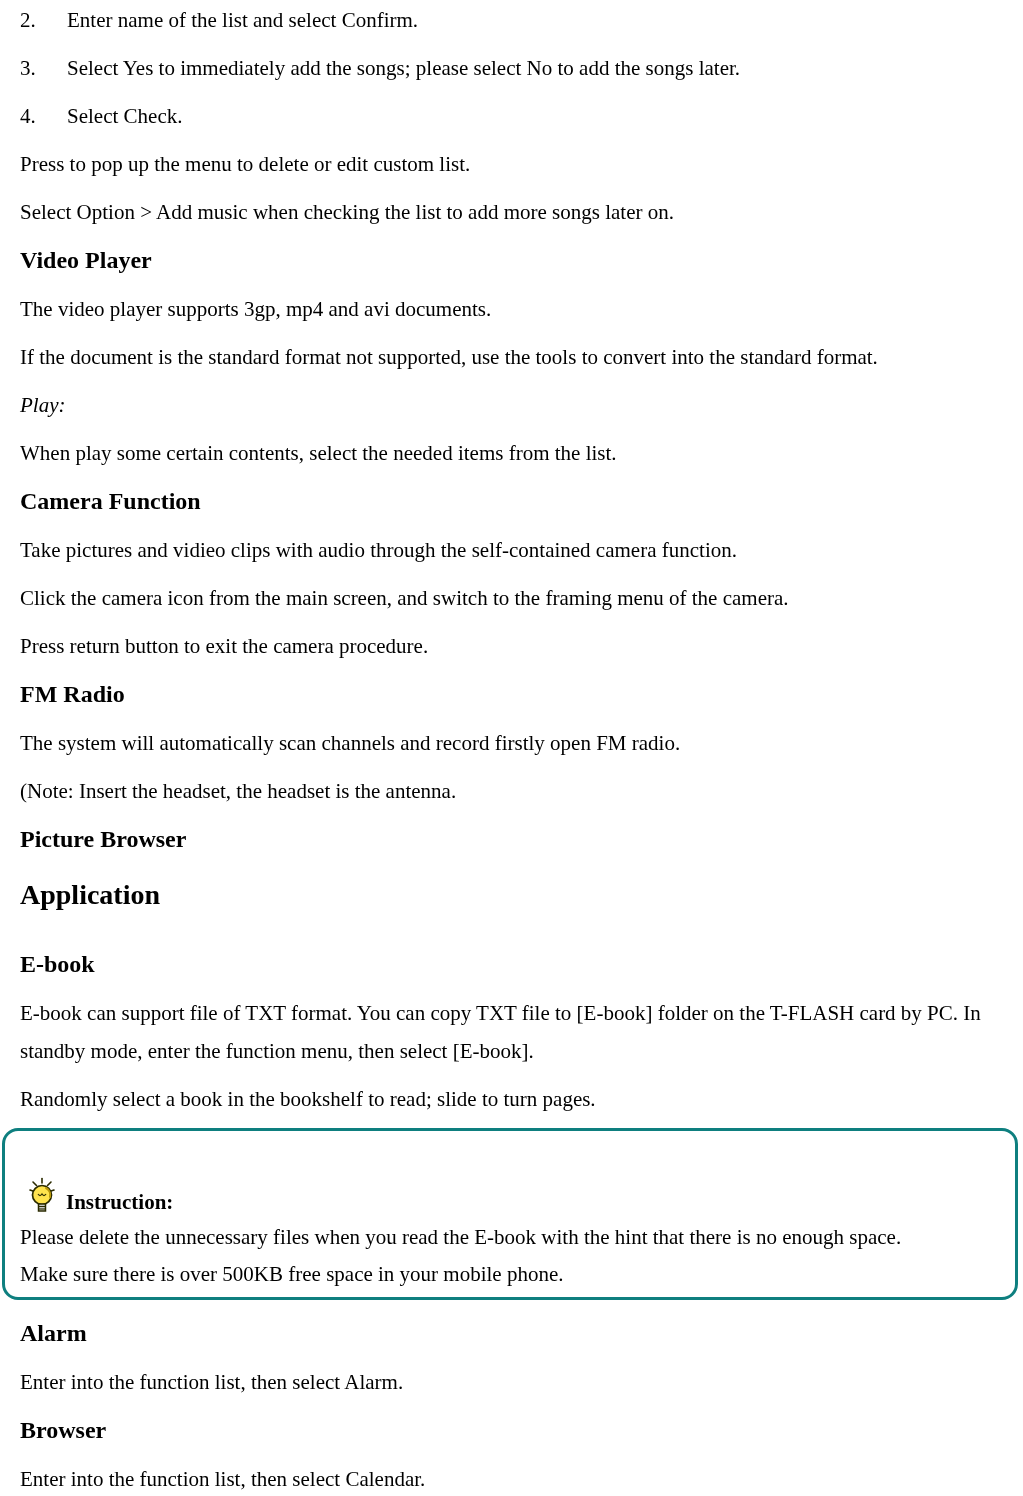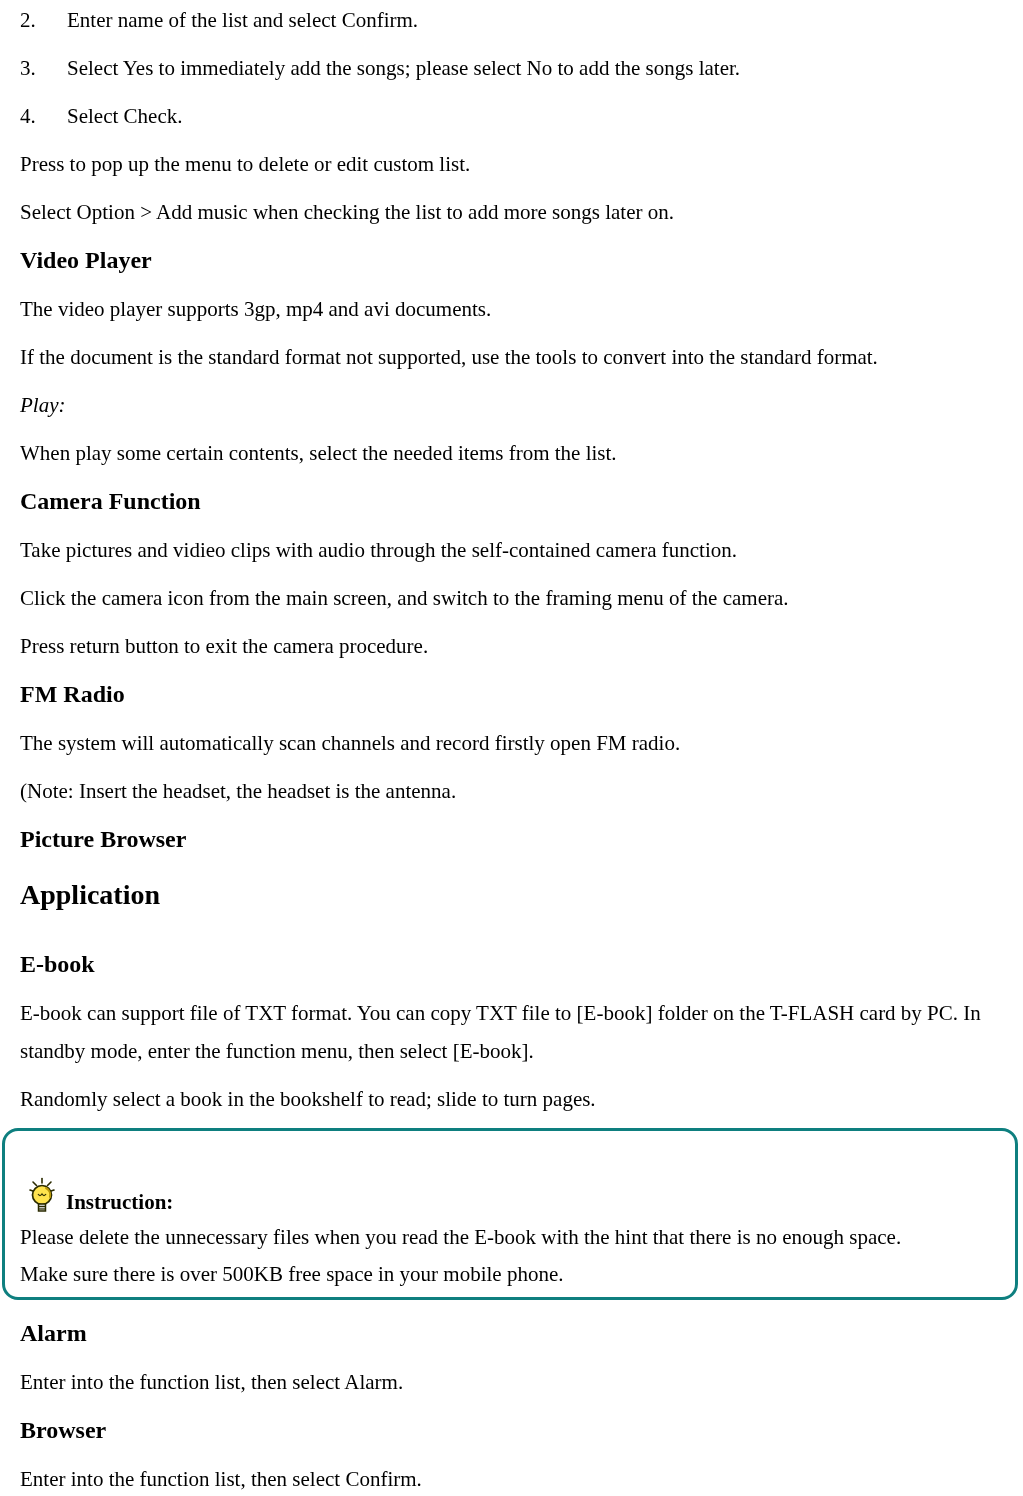--- a/index.html
+++ b/index.html
@@ -98,15 +98,15 @@
       <span class="title-text">Instruction:</span>
     </div>
     <div class="ibox-line">Please delete the unnecessary files when you read the E-book with the hint that there is no enough space.</div>
     <div class="ibox-line">Make sure there is over 500KB free space in your mobile phone.</div>
   </div>
 
   <h2>Alarm</h2>
   <p class="para"><span>Enter into the function list, then select </span><strong>Alarm</strong><span>.</span></p>
 
   <h2>Browser</h2>
-  <p class="para"><span>Enter into the function list, then select </span><strong>Confirm.</strong></p>
+  <p class="para"><span>Enter into the function list, then select </span><strong>Calendar.</strong></p>
 
 </div>
 
 </body></html>

